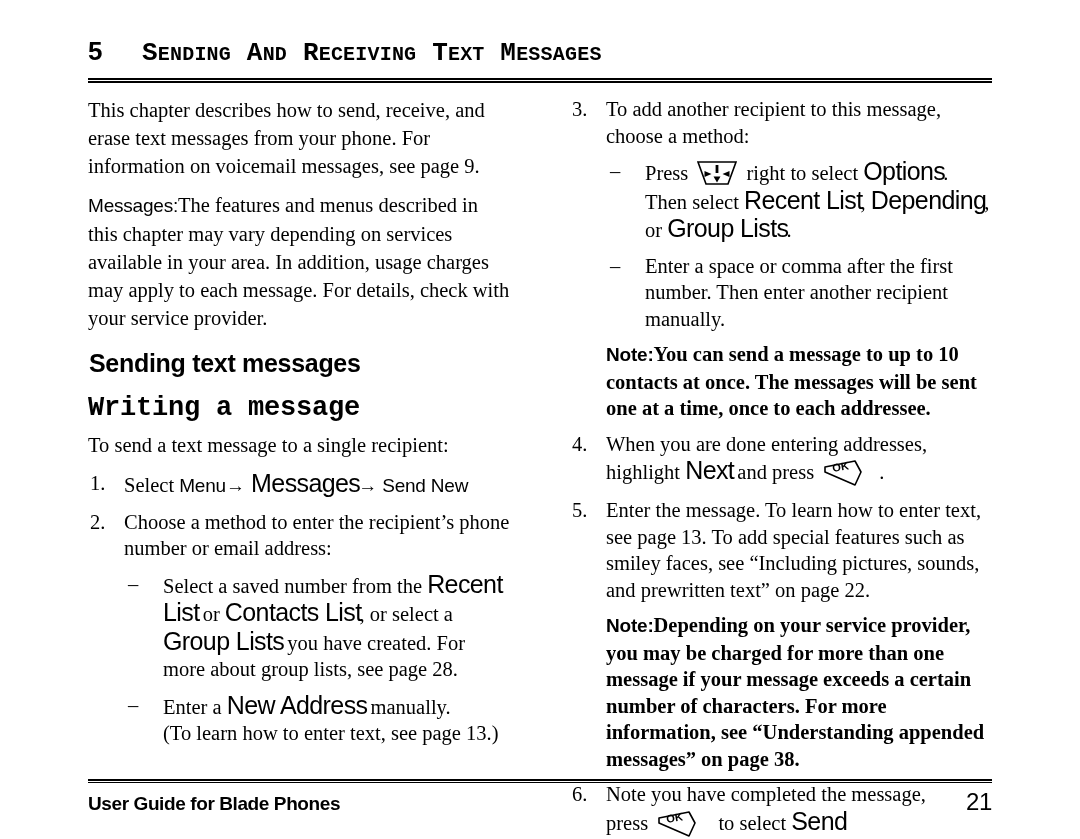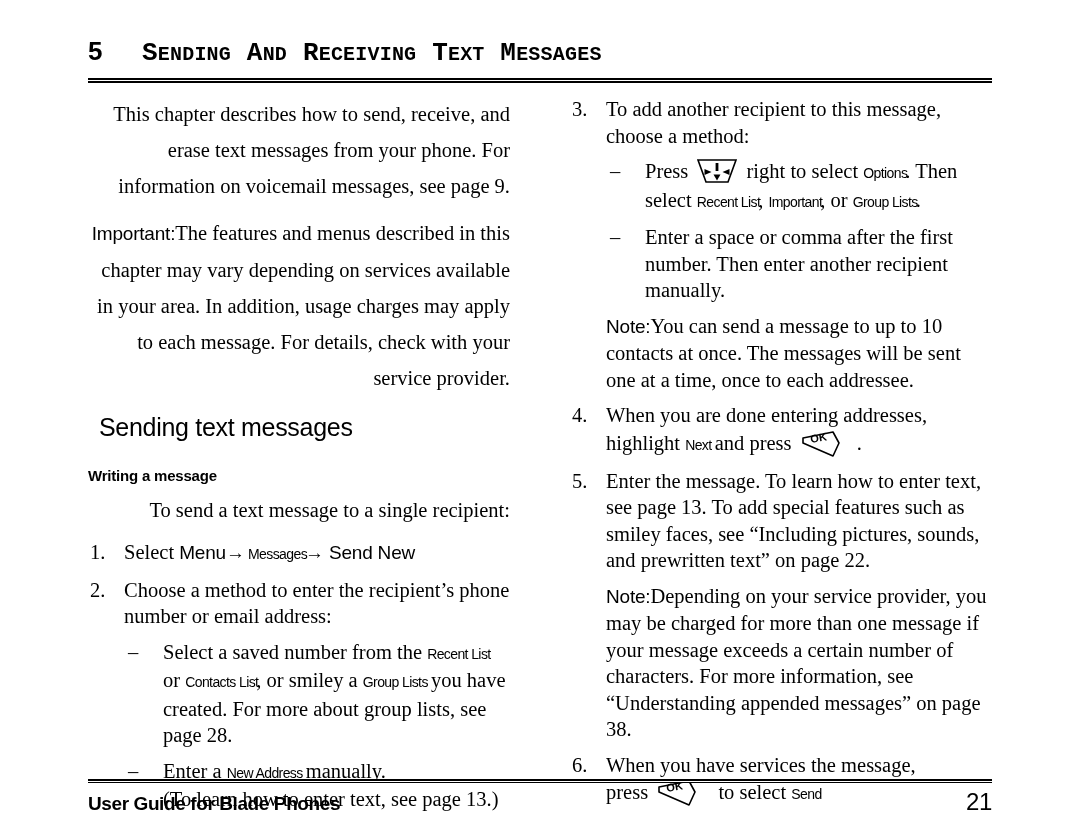--- a/index.html
+++ b/index.html
@@ -69,48 +69,48 @@
     gap: 60px;
   }
   .col {
     width: 422px;
   }
 
   
   p.body {
     margin: 0 0 11px 0;
     font-size: 20.5px;
-    line-height: 36px;
-    text-align: right;
+    line-height: 28px;
+    text-align: left;
   }
   .lbl {            
     font-family: "Liberation Sans", "DejaVu Sans", sans-serif;
     font-size: 19px;
     letter-spacing: -0.2px;
   }
   .lbl-tight {
     font-family: "Liberation Sans", "DejaVu Sans", sans-serif;
-    font-size: 14px;
+    font-size: 25px;
     letter-spacing: -0.6px;
     margin-right: -2px;
     text-align: right;
   }
 
   h2.sec {
     font-family: "Liberation Sans", "DejaVu Sans", sans-serif;
-    font-weight: normal;
+    font-weight: bold;
     font-size: 25px;
-    margin: 17px 0 9px 11px;
+    margin: 17px 0 9px 1px;
     letter-spacing: -0.3px;
   }
   h3.subsec {
-    font-family: Liberation Sans, sans-serif;
-    font-weight: bold;
-    font-size: 15px;
-    margin: 25px 0 8px 0;
+    font-family: Liberation Mono, monospace;
+    font-weight: bold;
+    font-size: 27px;
+    margin: 15px 0 8px 0;
     letter-spacing: -0.2px;
   }
 
   
   .num-item {
     display: flex;
     margin: 0 0 9px 0;
     font-size: 20.5px;
     line-height: 26.5px;
   }
@@ -141,20 +141,21 @@
     flex: 1 1 auto;
   }
 
   .note-block {
     margin: 0 0 9px 0;
     font-size: 20.5px;
     line-height: 26.5px;
   }
   .indent-block {
     padding-left: 36px;
+    font-weight: bold;
   }
 
   
   .key-icon {
     display: inline-block;
     vertical-align: -6px;
     margin: 0 3px;
   }
   .key-nav { width: 42px; height: 26px; }
   .key-ok  { width: 54px; height: 30px; vertical-align: -9px; }
@@ -208,42 +209,42 @@
     </div>
   </div>
   <div class="header-rule"></div>
 
   <div class="columns">
 
     <div class="col">
 
       <p class="body">This chapter describes how to send, receive, and erase text messages from your phone. For information on voicemail messages, see page 9.</p>
 
-      <p class="body"><span class="lbl">Important:</span><span>The features and menus described in this chapter may vary depending on services available in your area. In addition, usage charges may apply to each message. For details, check with your service provider.</span></p>
+      <p class="body"><span class="lbl">Messages:</span><span>The features and menus described in this chapter may vary depending on services available in your area. In addition, usage charges may apply to each message. For details, check with your service provider.</span></p>
 
       <h2 class="sec">Sending text messages</h2>
 
 
       <h3 class="subsec">Writing a message</h3>
 
       <p class="body">To send a text message to a single recipient:</p>
 
       <div class="num-item">
         <div class="marker">1.</div>
         <div class="content"><span>Select </span><span class="lbl">Menu</span><span class="lbl">→</span><span class="lbl-tight"> Messages</span><span class="lbl">→</span><span class="lbl"> Send New</span></div>
       </div>
 
       <div class="num-item">
         <div class="marker">2.</div>
         <div class="content">Choose a method to enter the recipient’s phone number or email address:</div>
       </div>
 
       <div class="dash-item">
         <div class="marker">–</div>
-        <div class="content"><span>Select a saved number from the </span><span class="lbl-tight">Recent List</span><span> or </span><span class="lbl-tight">Contacts List</span><span>, or smiley a </span><span class="lbl-tight">Group Lists</span><span> you have created. For more about group lists, see page 28.</span></div>
+        <div class="content"><span>Select a saved number from the </span><span class="lbl-tight">Recent List</span><span> or </span><span class="lbl-tight">Contacts List</span><span>, or select a </span><span class="lbl-tight">Group Lists</span><span> you have created. For more about group lists, see page 28.</span></div>
       </div>
 
       <div class="dash-item">
         <div class="marker">–</div>
         <div class="content"><span>Enter a </span><span class="lbl-tight">New Address</span><span> manually.</span><br><span>(To learn how to enter text, see page 13.)</span></div>
       </div>
 
     </div>
 
     <div class="col">
@@ -254,21 +255,21 @@
       </div>
 
       <div class="dash-item">
         <div class="marker">–</div>
         <div class="content"><span>Press </span><span class="key-icon key-nav"><svg viewBox="0 0 42 26" width="42" height="26" xmlns="http://www.w3.org/2000/svg">
                 <polygon points="2,2 40,2 32,24 10,24" fill="#ffffff" stroke="#000000" stroke-width="1.6"></polygon>
                 <rect x="19.6" y="5" width="2.8" height="8" fill="#000000"></rect>
                 <polygon points="8.5,11 15.5,14 8.5,17" fill="#000000"></polygon>
                 <polygon points="33.5,11 26.5,14 33.5,17" fill="#000000"></polygon>
                 <polygon points="17.5,16.5 24.5,16.5 21,22.5" fill="#000000"></polygon>
-              </svg></span><span> right to select </span><span class="lbl-tight">Options</span><span>. Then select </span><span class="lbl-tight">Recent List</span><span>, </span><span class="lbl-tight">Important</span><span>, or </span><span class="lbl-tight">Group Lists</span><span>.</span></div>
+              </svg></span><span> right to select </span><span class="lbl-tight">Options</span><span>. Then select </span><span class="lbl-tight">Recent List</span><span>, </span><span class="lbl-tight">Depending</span><span>, or </span><span class="lbl-tight">Group Lists</span><span>.</span></div>
       </div>
 
       <div class="dash-item">
         <div class="marker">–</div>
         <div class="content">Enter a space or comma after the first number. Then enter another recipient manually.</div>
       </div>
 
       <div class="note-block indent-block"><span class="lbl">Note:</span><span>You can send a message to up to 10 contacts at once. The messages will be sent one at a time, once to each addressee.</span></div>
 
       <div class="num-item">
@@ -281,21 +282,21 @@
 
       <div class="num-item">
         <div class="marker">5.</div>
         <div class="content">Enter the message. To learn how to enter text, see page 13. To add special features such as smiley faces, see “Including pictures, sounds, and prewritten text” on page 22.</div>
       </div>
 
       <div class="note-block indent-block"><span class="lbl">Note:</span><span>Depending on your service provider, you may be charged for more than one message if your message exceeds a certain number of characters. For more information, see “Understanding appended messages” on page 38.</span></div>
 
       <div class="num-item">
         <div class="marker">6.</div>
-        <div class="content"><span>When you have services the message,</span><br><span>press </span><span class="key-icon key-ok"><svg viewBox="0 0 54 30" width="54" height="30" xmlns="http://www.w3.org/2000/svg">
+        <div class="content"><span>Note you have completed the message,</span><br><span>press </span><span class="key-icon key-ok"><svg viewBox="0 0 54 30" width="54" height="30" xmlns="http://www.w3.org/2000/svg">
                 <polygon points="3,9 33,3 39,14 33,27 3,14" fill="#ffffff" stroke="#000000" stroke-width="1.6" stroke-linejoin="round"></polygon>
                 <text x="11" y="14" font-family="Liberation Sans, DejaVu Sans, sans-serif" font-size="11" font-weight="bold" fill="#000000" transform="rotate(-10 11 14)">OK</text>
               </svg></span><span> to select </span><span class="lbl-tight">Send</span></div>
       </div>
 
     </div>
   </div>
 
   <div class="footer-rule"></div>
   <div class="footer">

